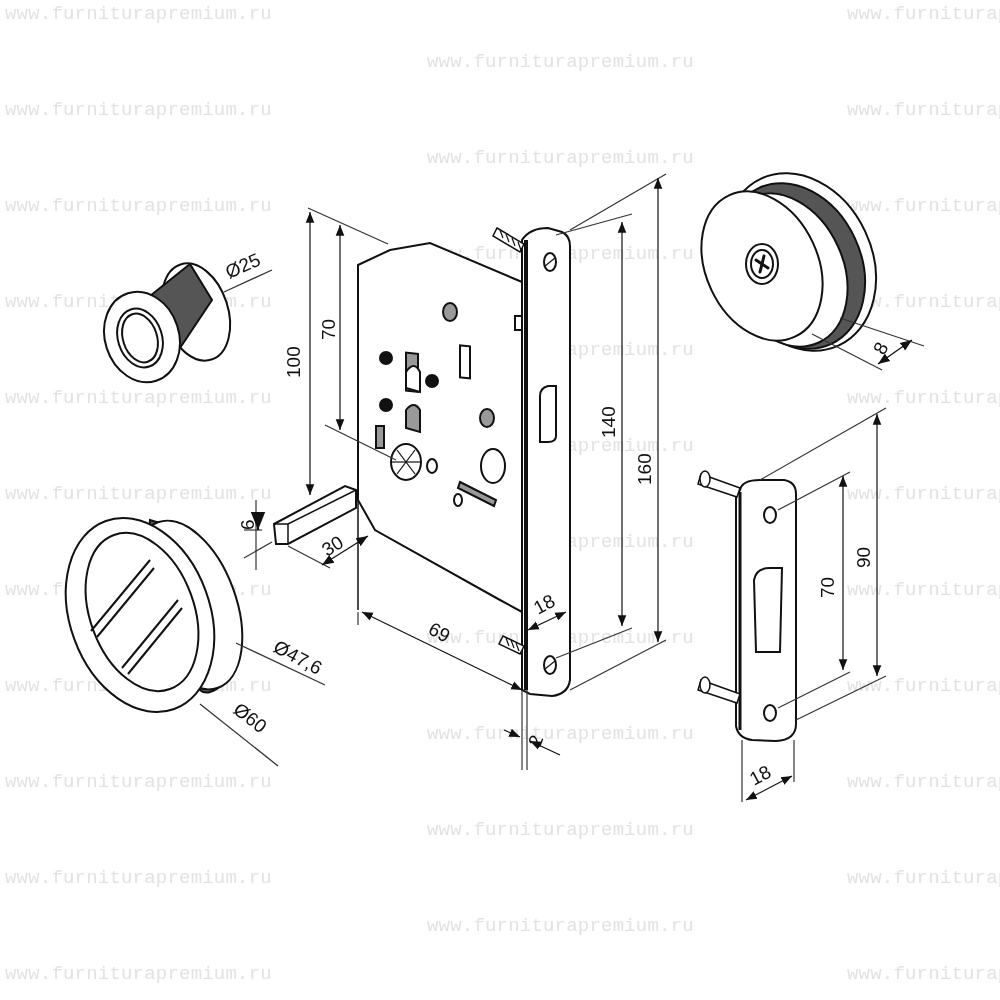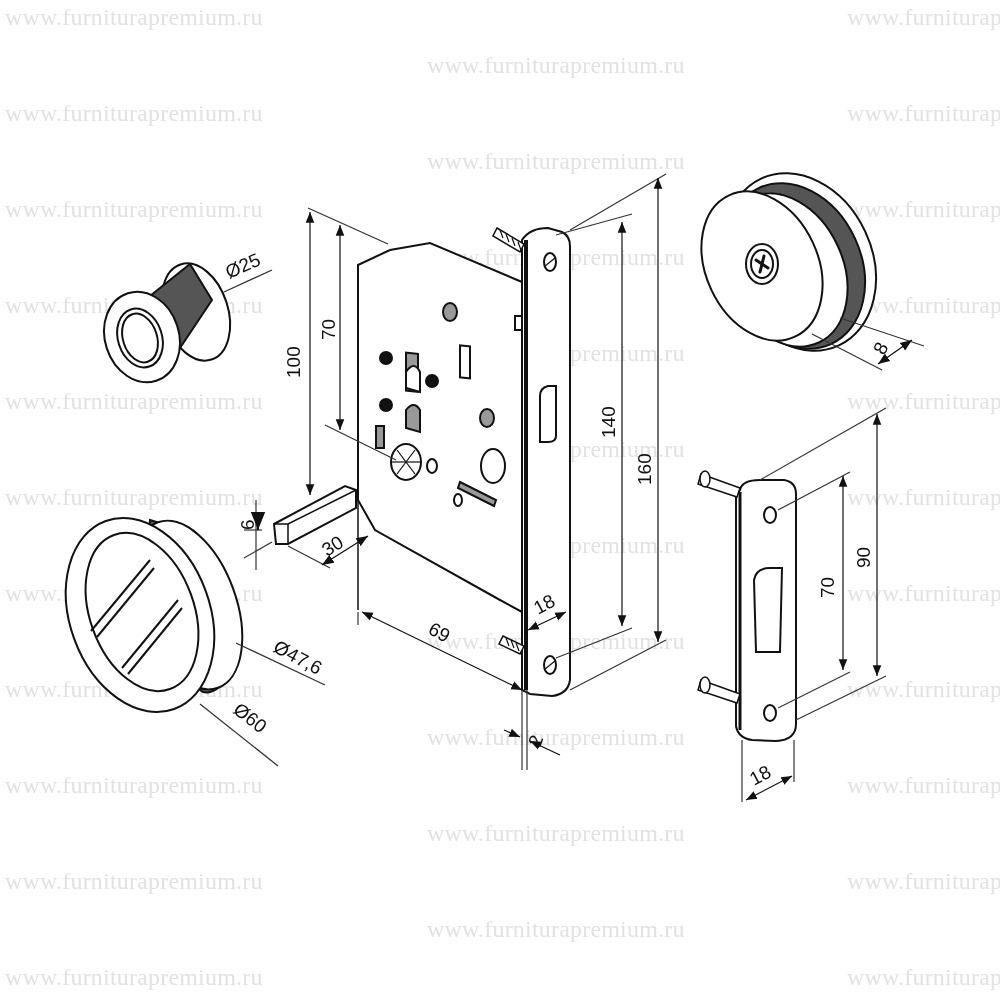--- a/index.html
+++ b/index.html
@@ -1,17 +1,17 @@
 <!DOCTYPE html>
 <html><head>
 <meta charset="utf-8">
 <style>
   html,body{margin:0;padding:0;background:#fff;}
   #stage{position:relative;width:1000px;height:1000px;overflow:hidden;background:#ffffff;font-family:"Liberation Sans",sans-serif;}
-  .wm{position:absolute;font-family:Liberation Serif, serif;font-size:24px;color:#e2e2e2;white-space:nowrap;letter-spacing:0.2px;line-height:1;}
+  .wm{position:absolute;font-family:Liberation Mono, monospace;font-size:19px;color:#e2e2e2;white-space:nowrap;letter-spacing:0.2px;line-height:1;}
   svg{position:absolute;left:0;top:0;}
   .dimtxt{font-family:"Liberation Sans",sans-serif;font-size:19px;fill:#111;}
 </style>
 </head>
 <body>
 
 <div id="stage">
   <div id="wm-layer">
       <div class="wm" style="left: 5px; top: 5px; color: rgb(226, 226, 226);">www.furniturapremium.ru</div>
       <div class="wm" style="left: 5px; top: 101px; color: rgb(226, 226, 226);">www.furniturapremium.ru</div>

